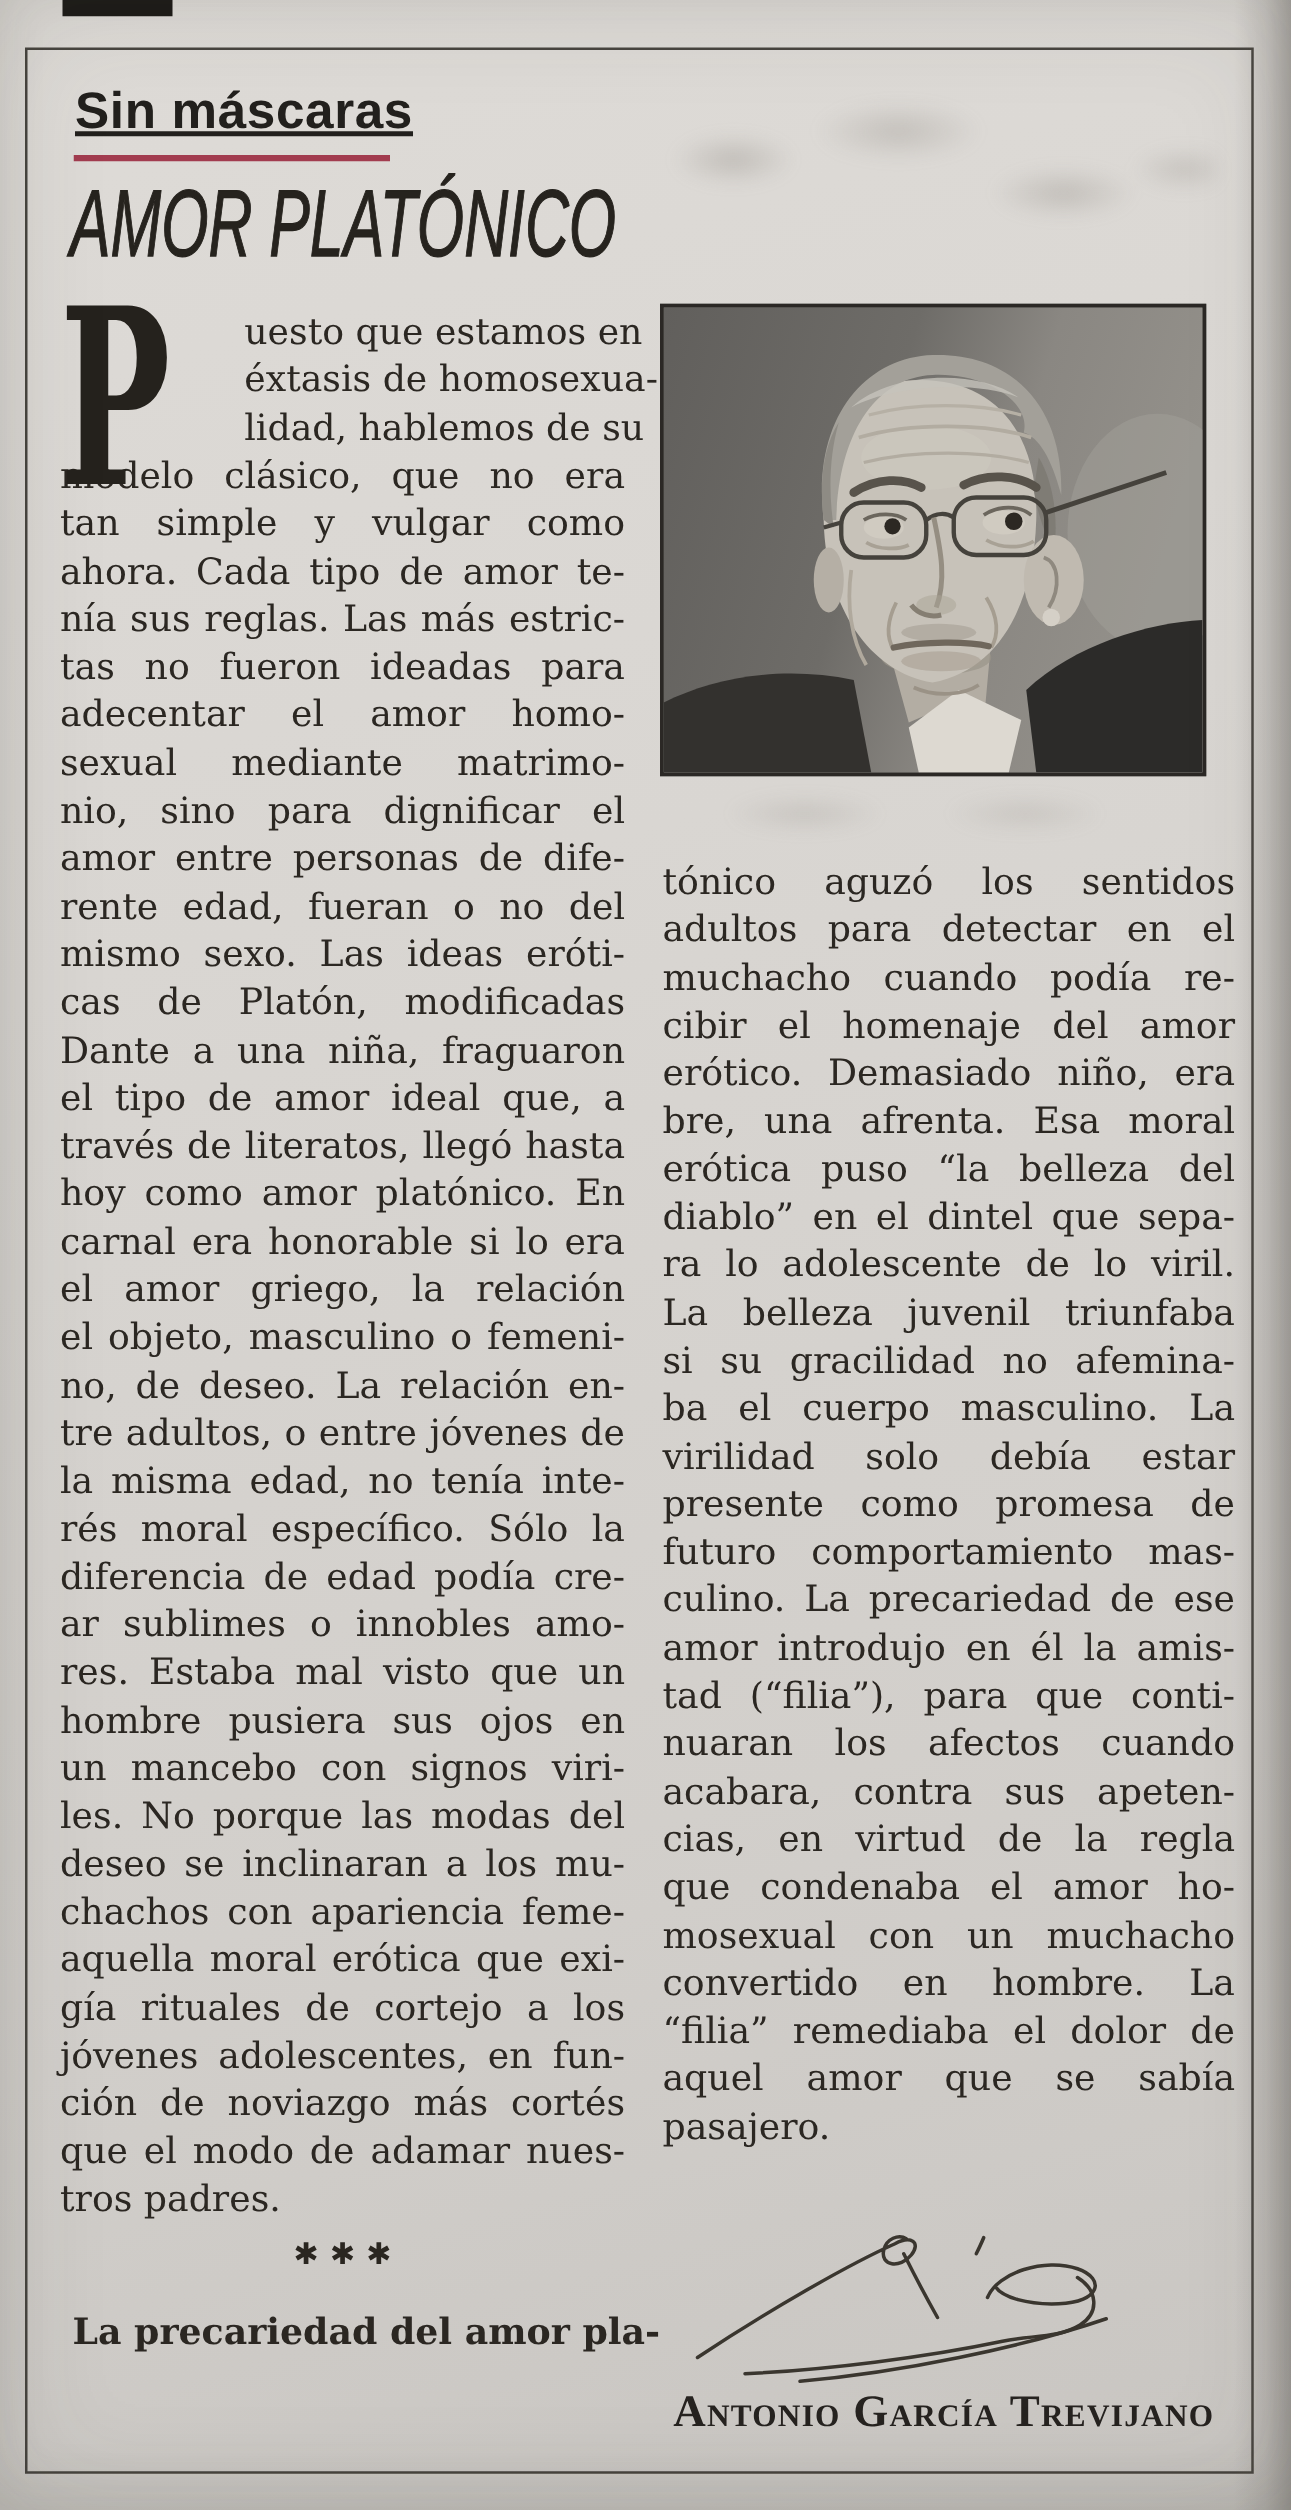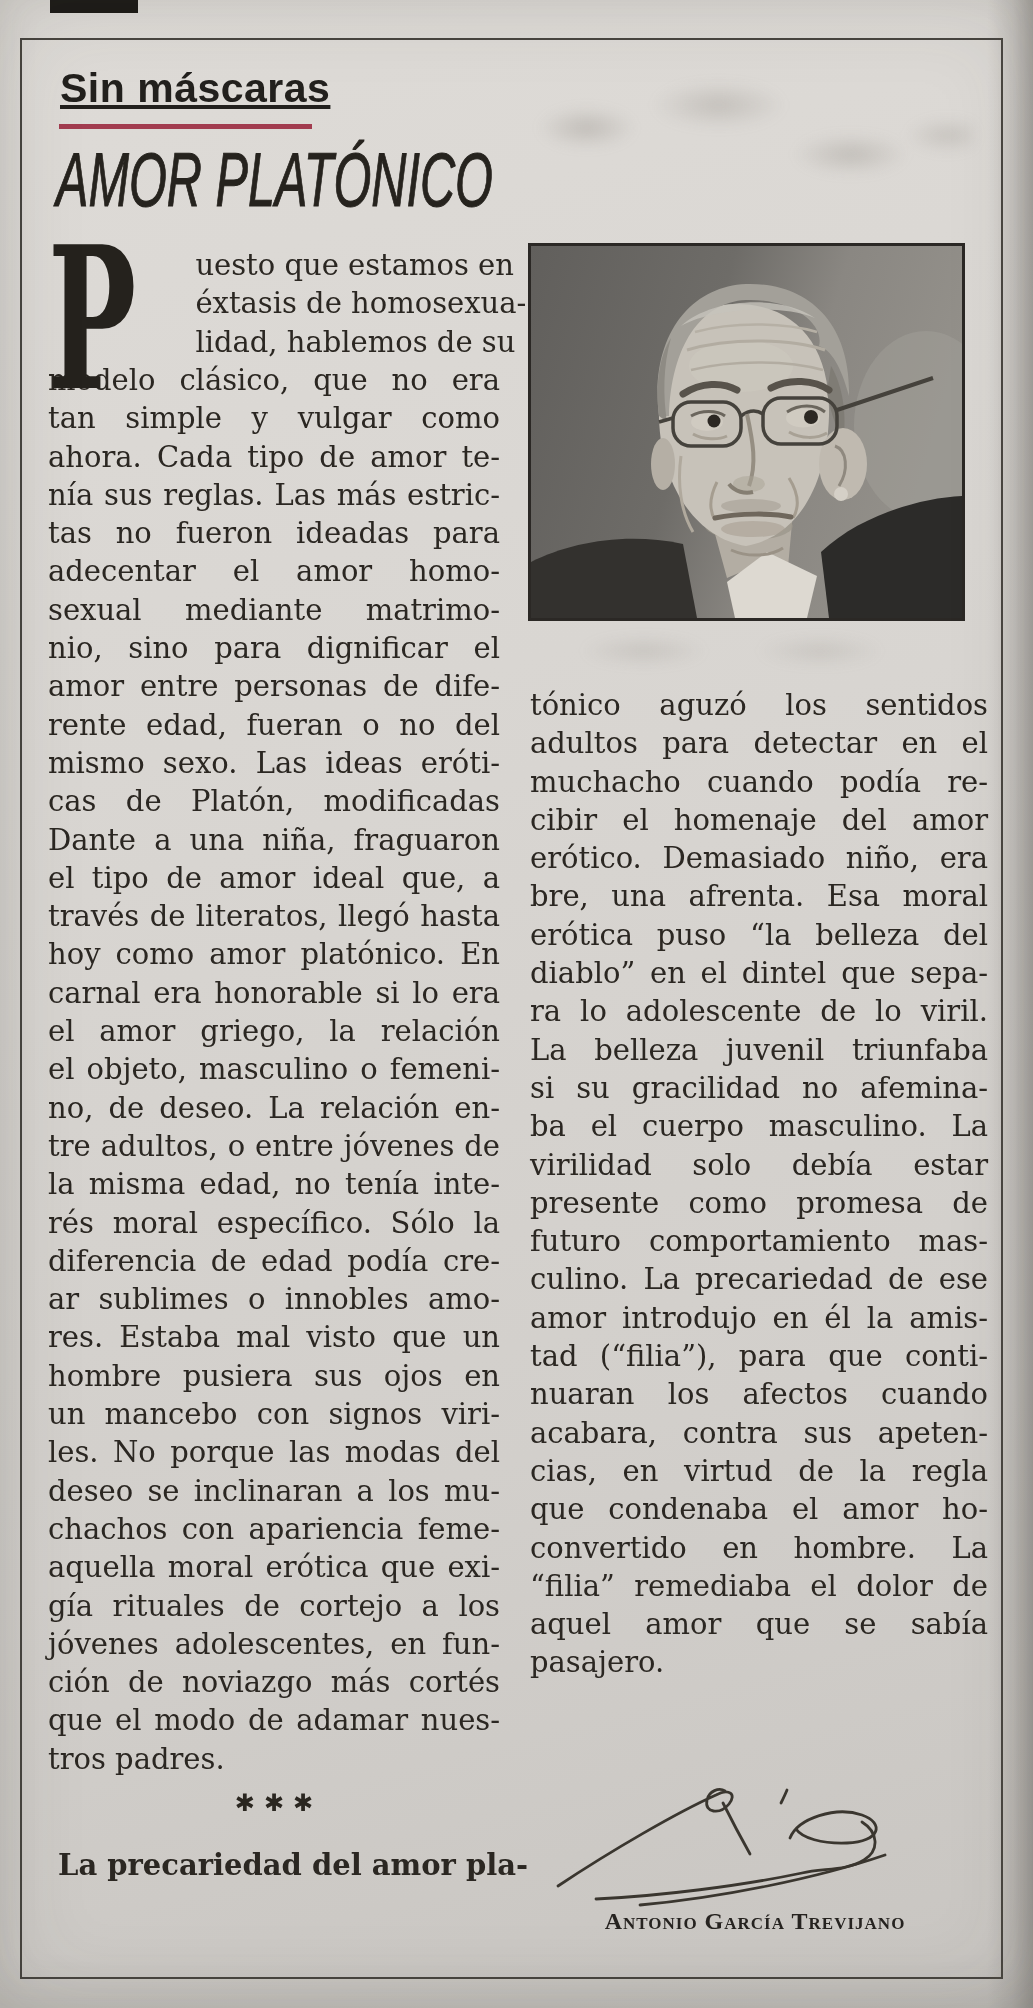--- a/index.html
+++ b/index.html
@@ -73,21 +73,21 @@
     left:512px;top:580px;width:440px;height:62px;
     background:
       radial-gradient(90px 22px at 25% 50%,rgba(140,135,128,.22),transparent 70%),
       radial-gradient(90px 22px at 65% 50%,rgba(140,135,128,.20),transparent 70%);
   }
   .signature{position:absolute;left:518px;top:1738px;width:360px;height:130px;}
   .signature svg{display:block;width:100%;height:100%;}
   .byline{
     position:absolute;left:502px;top:1868px;width:462px;text-align:center;
     font-family:"Liberation Serif",serif;font-weight:700;font-variant-caps:small-caps;
-    font-size:24px;letter-spacing:1px;color:#262320;white-space:nowrap;
+    font-size:36px;letter-spacing:1px;color:#262320;white-space:nowrap;
   }
   .fold-shadow{
     position:absolute;top:0;right:0;width:46px;height:100%;pointer-events:none;
     background:linear-gradient(90deg,rgba(105,100,95,0),rgba(105,100,95,.16) 55%,rgba(82,78,74,.34));
   }
 </style>
 </head>
 <body>
 
 <div class="page">
@@ -244,20 +244,21 @@
           <div class="tl">virilidad solo debía estar</div>
           <div class="tl">presente como promesa de</div>
           <div class="tl">futuro comportamiento mas-</div>
           <div class="tl">culino. La precariedad de ese</div>
           <div class="tl">amor introdujo en él la amis-</div>
           <div class="tl">tad (“filia”), para que conti-</div>
           <div class="tl">nuaran los afectos cuando</div>
           <div class="tl">acabara, contra sus apeten-</div>
           <div class="tl">cias, en virtud de la regla</div>
           <div class="tl">que condenaba el amor ho-</div>
+          <div class="tl">mosexual con un muchacho</div>
           <div class="tl">convertido en hombre. La</div>
           <div class="tl">“filia” remediaba el dolor de</div>
           <div class="tl">aquel amor que se sabía</div>
         </div>
       <div class="tl tl-last">pasajero.</div>
     </div>
 
     <div class="signature">
       <svg viewBox="0 0 360 130">
         <g stroke="#3a362f" stroke-width="2.8" fill="none" stroke-linecap="round">

